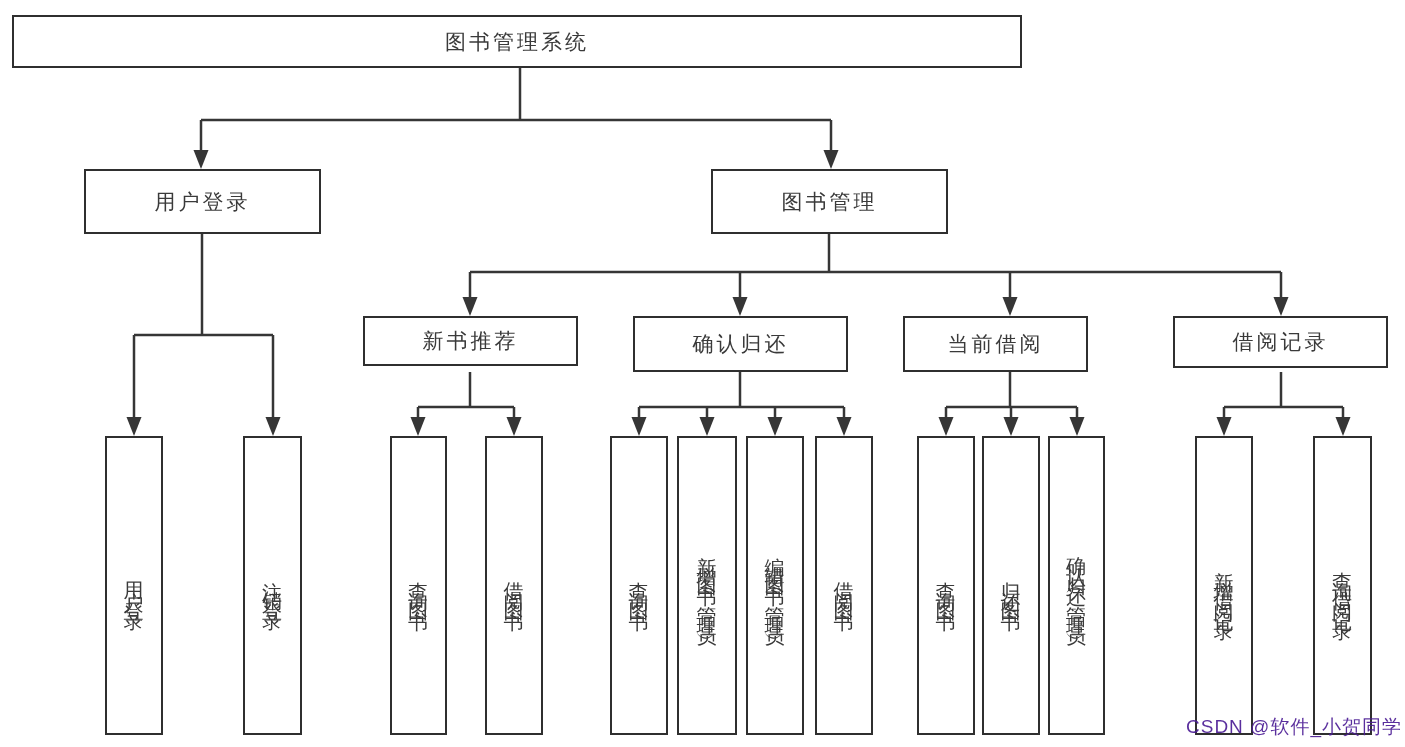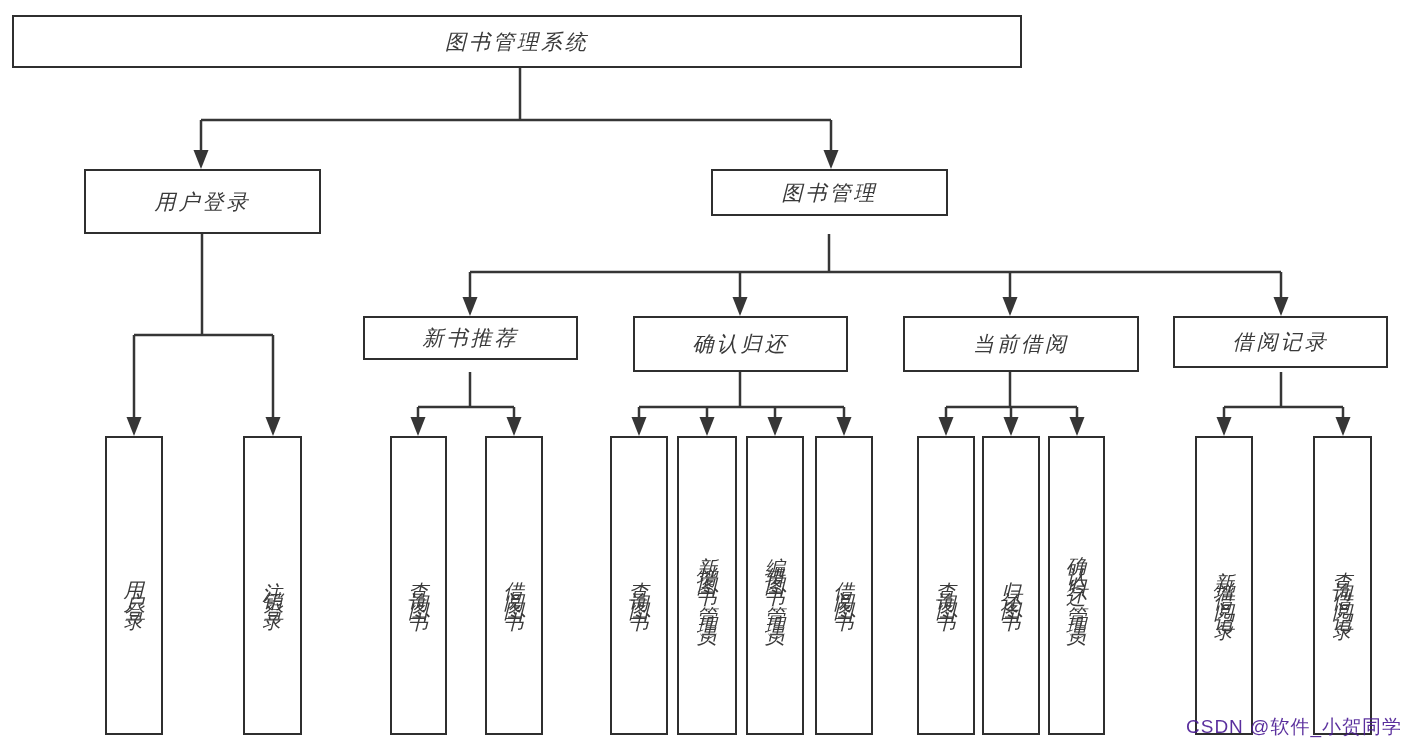--- a/index.html
+++ b/index.html
@@ -20,21 +20,20 @@
   .box {
     position: absolute;
     box-sizing: border-box;
     background: #ffffff;
     border: 2.5px solid #2f2f2f;
     display: flex;
     align-items: center;
     justify-content: center;
     color: #3a3a3a;
     z-index: 2;
-    font-style: italic;
   }
   .hlabel {
     font-size: 21px;
     letter-spacing: 3px;
     white-space: nowrap;
   }
   .vlabel {
     writing-mode: vertical-rl;
     text-orientation: mixed;
     font-size: 20px;
@@ -128,31 +127,31 @@
     </g>
   </svg>
 
   <div class="box" style="left:12px; top:15px; width:1010px; height:53px;">
     <span class="hlabel">图书管理系统</span>
   </div>
 
   <div class="box" style="left:84px; top:169px; width:237px; height:65px;">
     <span class="hlabel">用户登录</span>
   </div>
-  <div class="box" style="left:711px; top:169px; width:237px; height:47px;">
+  <div class="box" style="left:711px; top:169px; width:237px; height:65px;">
     <span class="hlabel">图书管理</span>
   </div>
 
-  <div class="box" style="left:363px; top:316px; width:215px; height:44px;">
+  <div class="box" style="left:363px; top:316px; width:215px; height:50px;">
     <span class="hlabel">新书推荐</span>
   </div>
   <div class="box" style="left:633px; top:316px; width:215px; height:56px;">
     <span class="hlabel">确认归还</span>
   </div>
-  <div class="box" style="left:903px; top:316px; width:236px; height:56px;">
+  <div class="box" style="left:903px; top:316px; width:185px; height:56px;">
     <span class="hlabel">当前借阅</span>
   </div>
   <div class="box" style="left:1173px; top:316px; width:215px; height:52px;">
     <span class="hlabel">借阅记录</span>
   </div>
 
   <div class="box" style="left:105px; top:436px; width:58px; height:299px;">
     <span class="vlabel">用户登录</span>
   </div>
   <div class="box" style="left:243px; top:436px; width:59px; height:299px;">

